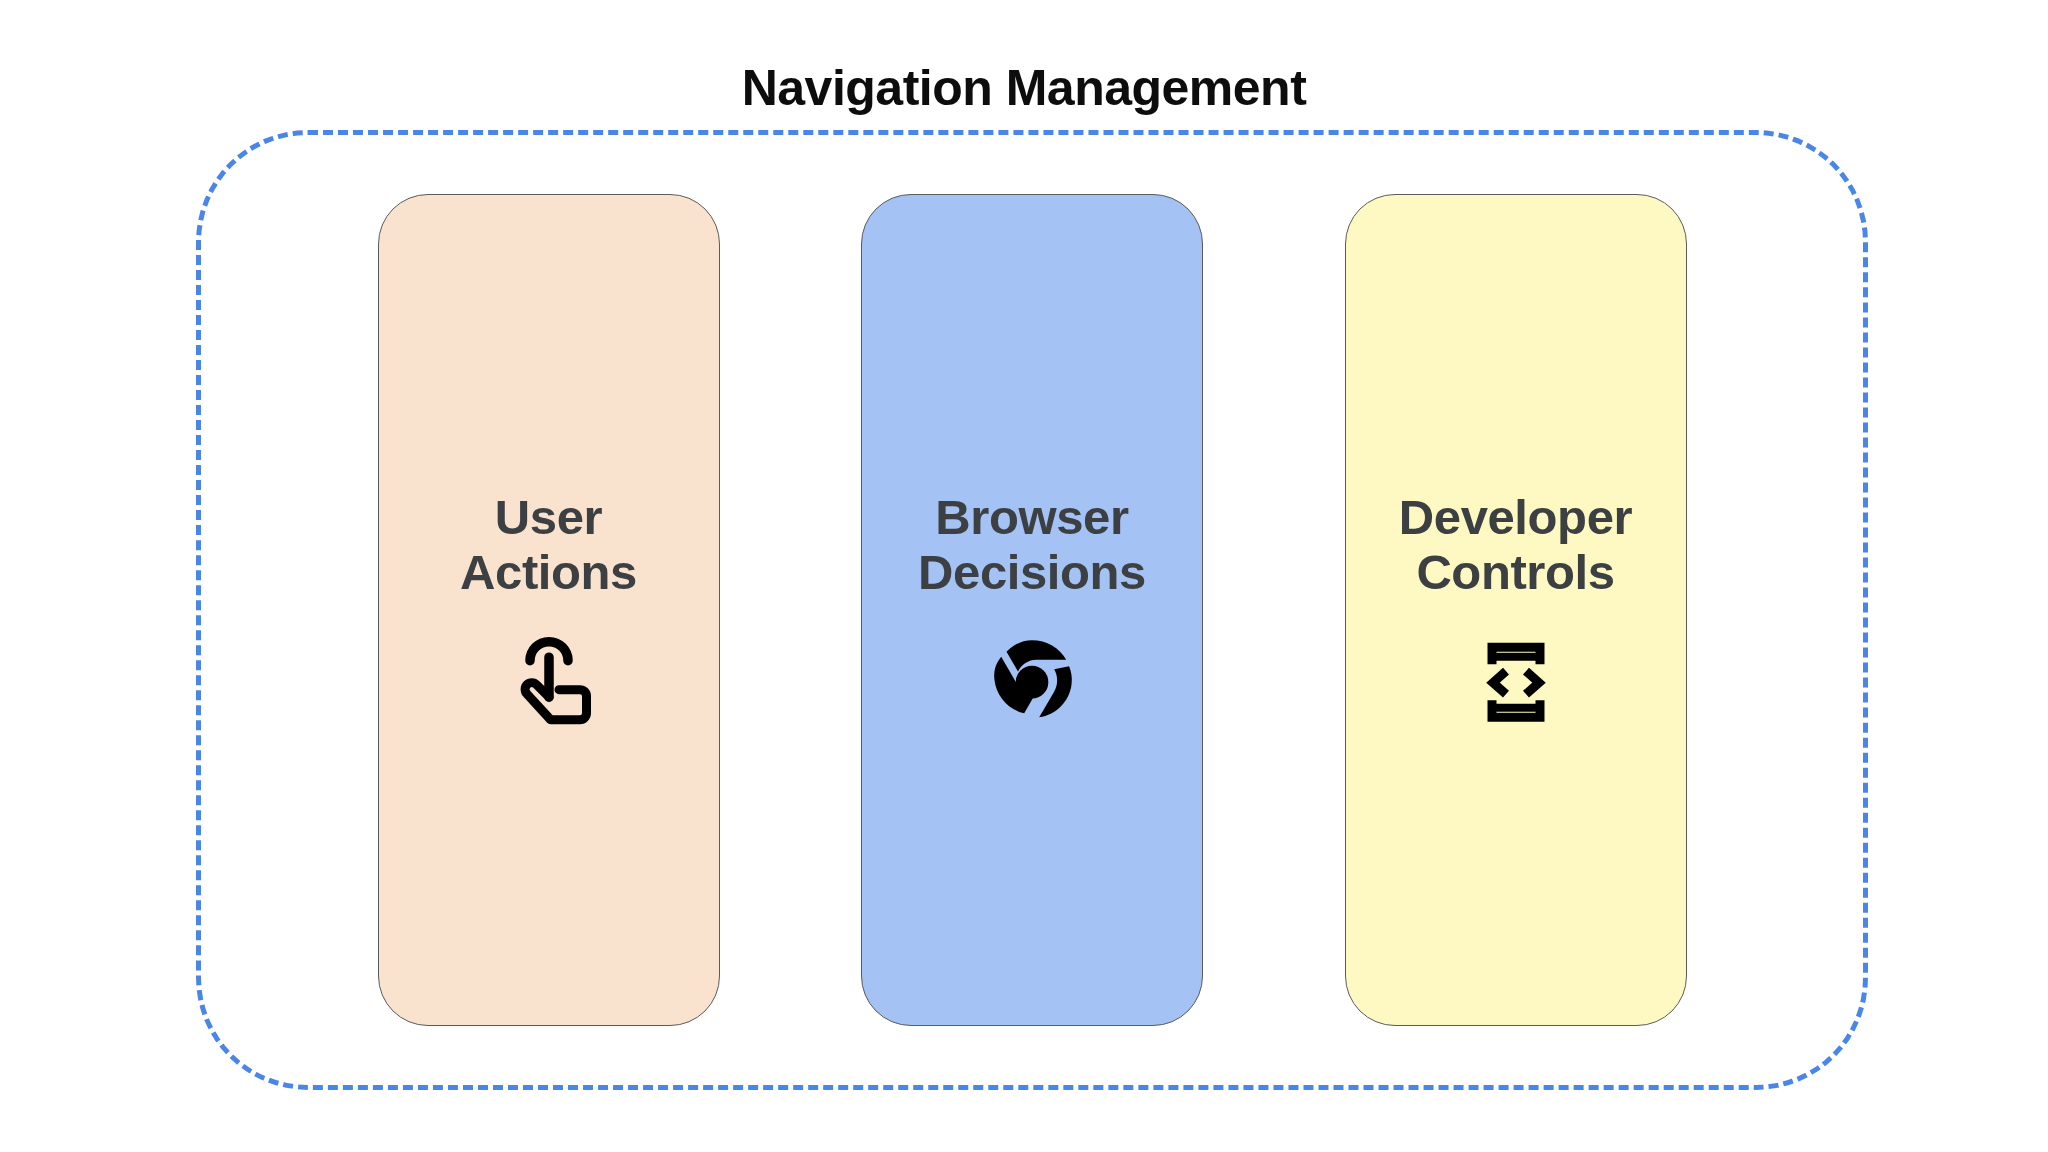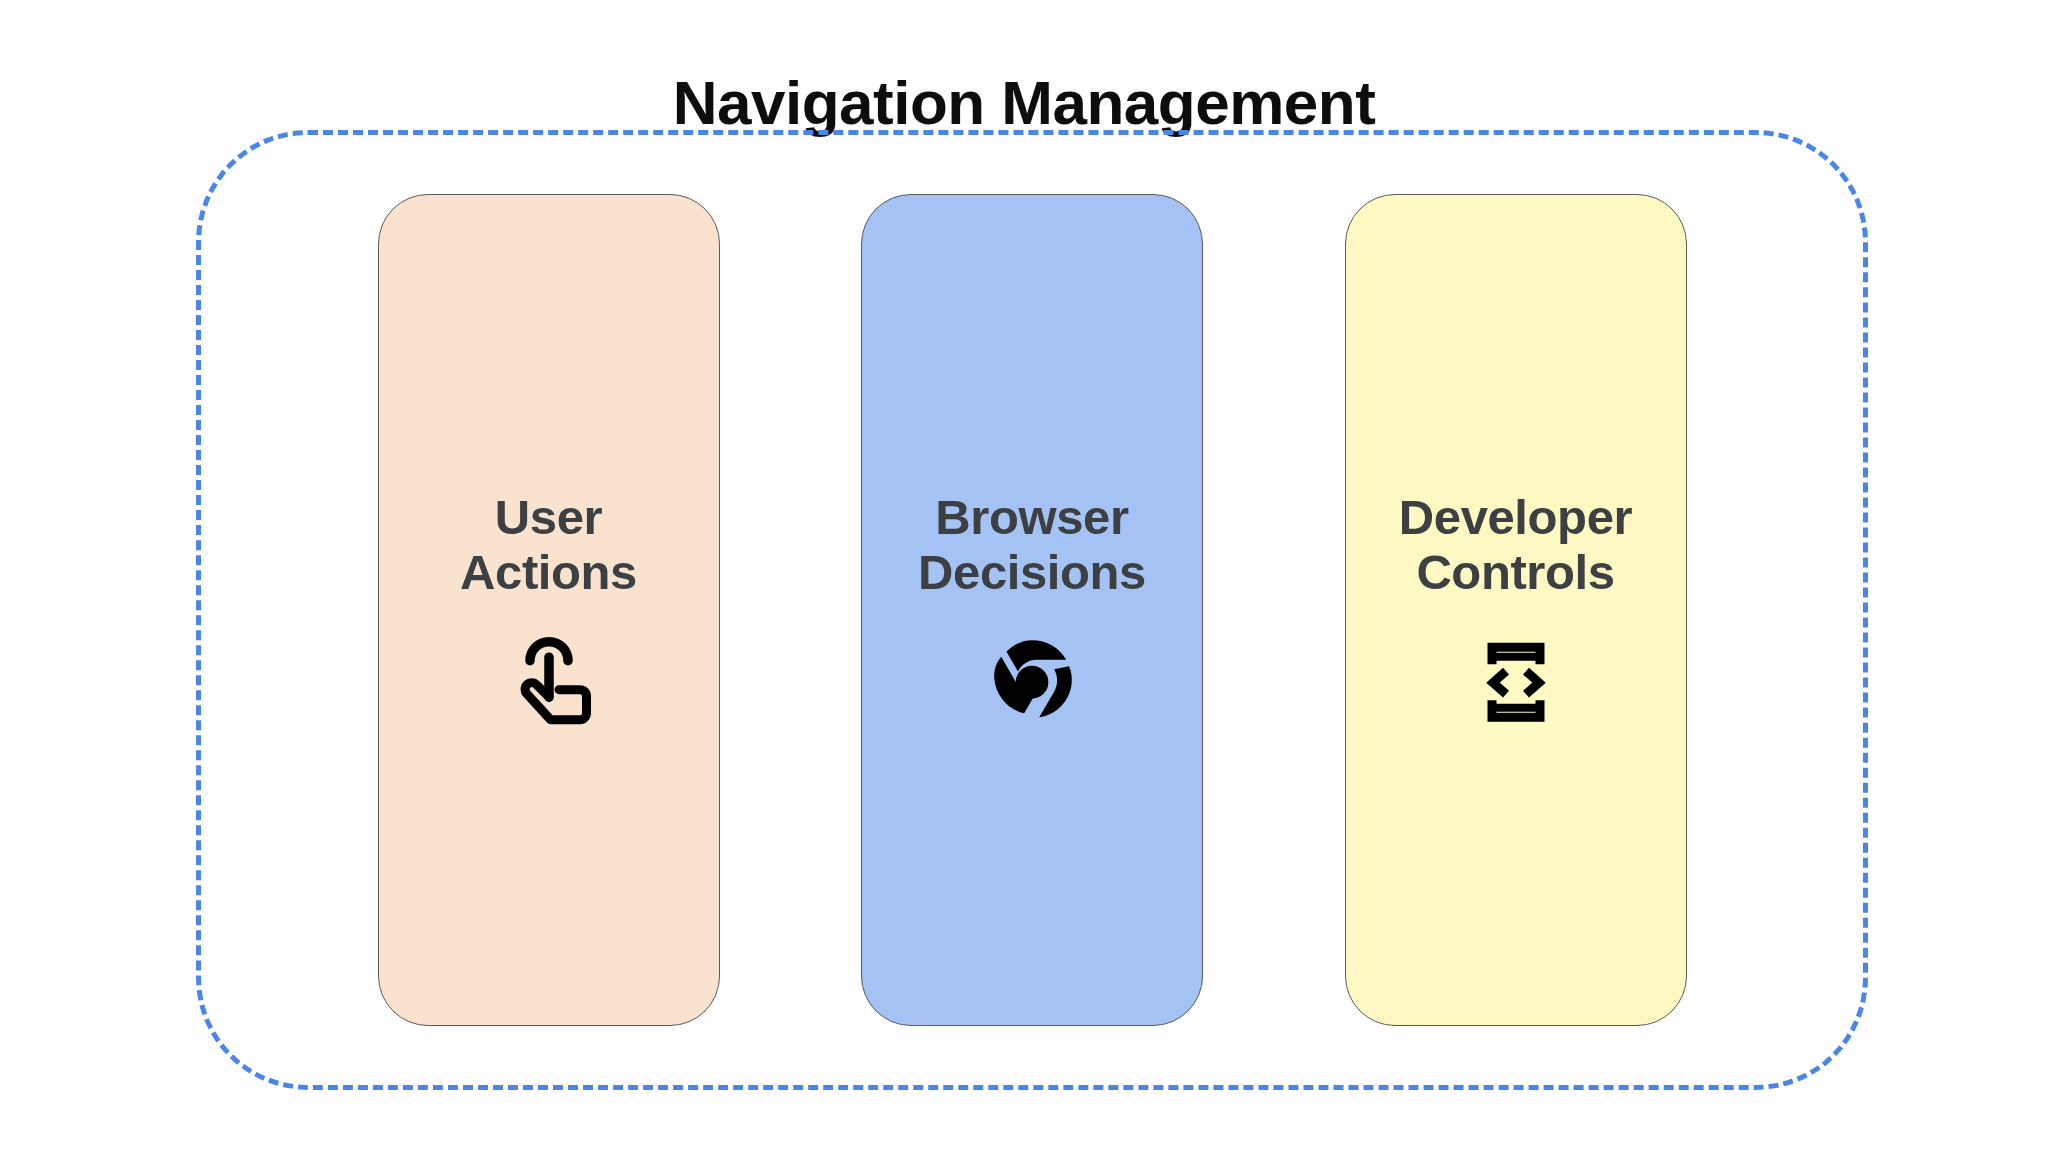--- a/index.html
+++ b/index.html
@@ -14,21 +14,21 @@
     overflow: hidden;
     position: relative;
   }
 
   #page-title {
     position: absolute;
     top: 24px;
     left: 0;
     width: 100%;
     text-align: center;
-    font-size: 62px;
+    font-size: 50px;
     font-weight: bold;
     color: #0d0d0d;
     letter-spacing: -0.5px;
     line-height: 1.2;
   }
 
   #dashed-container {
     position: absolute;
     left: 196px;
     top: 130px;

